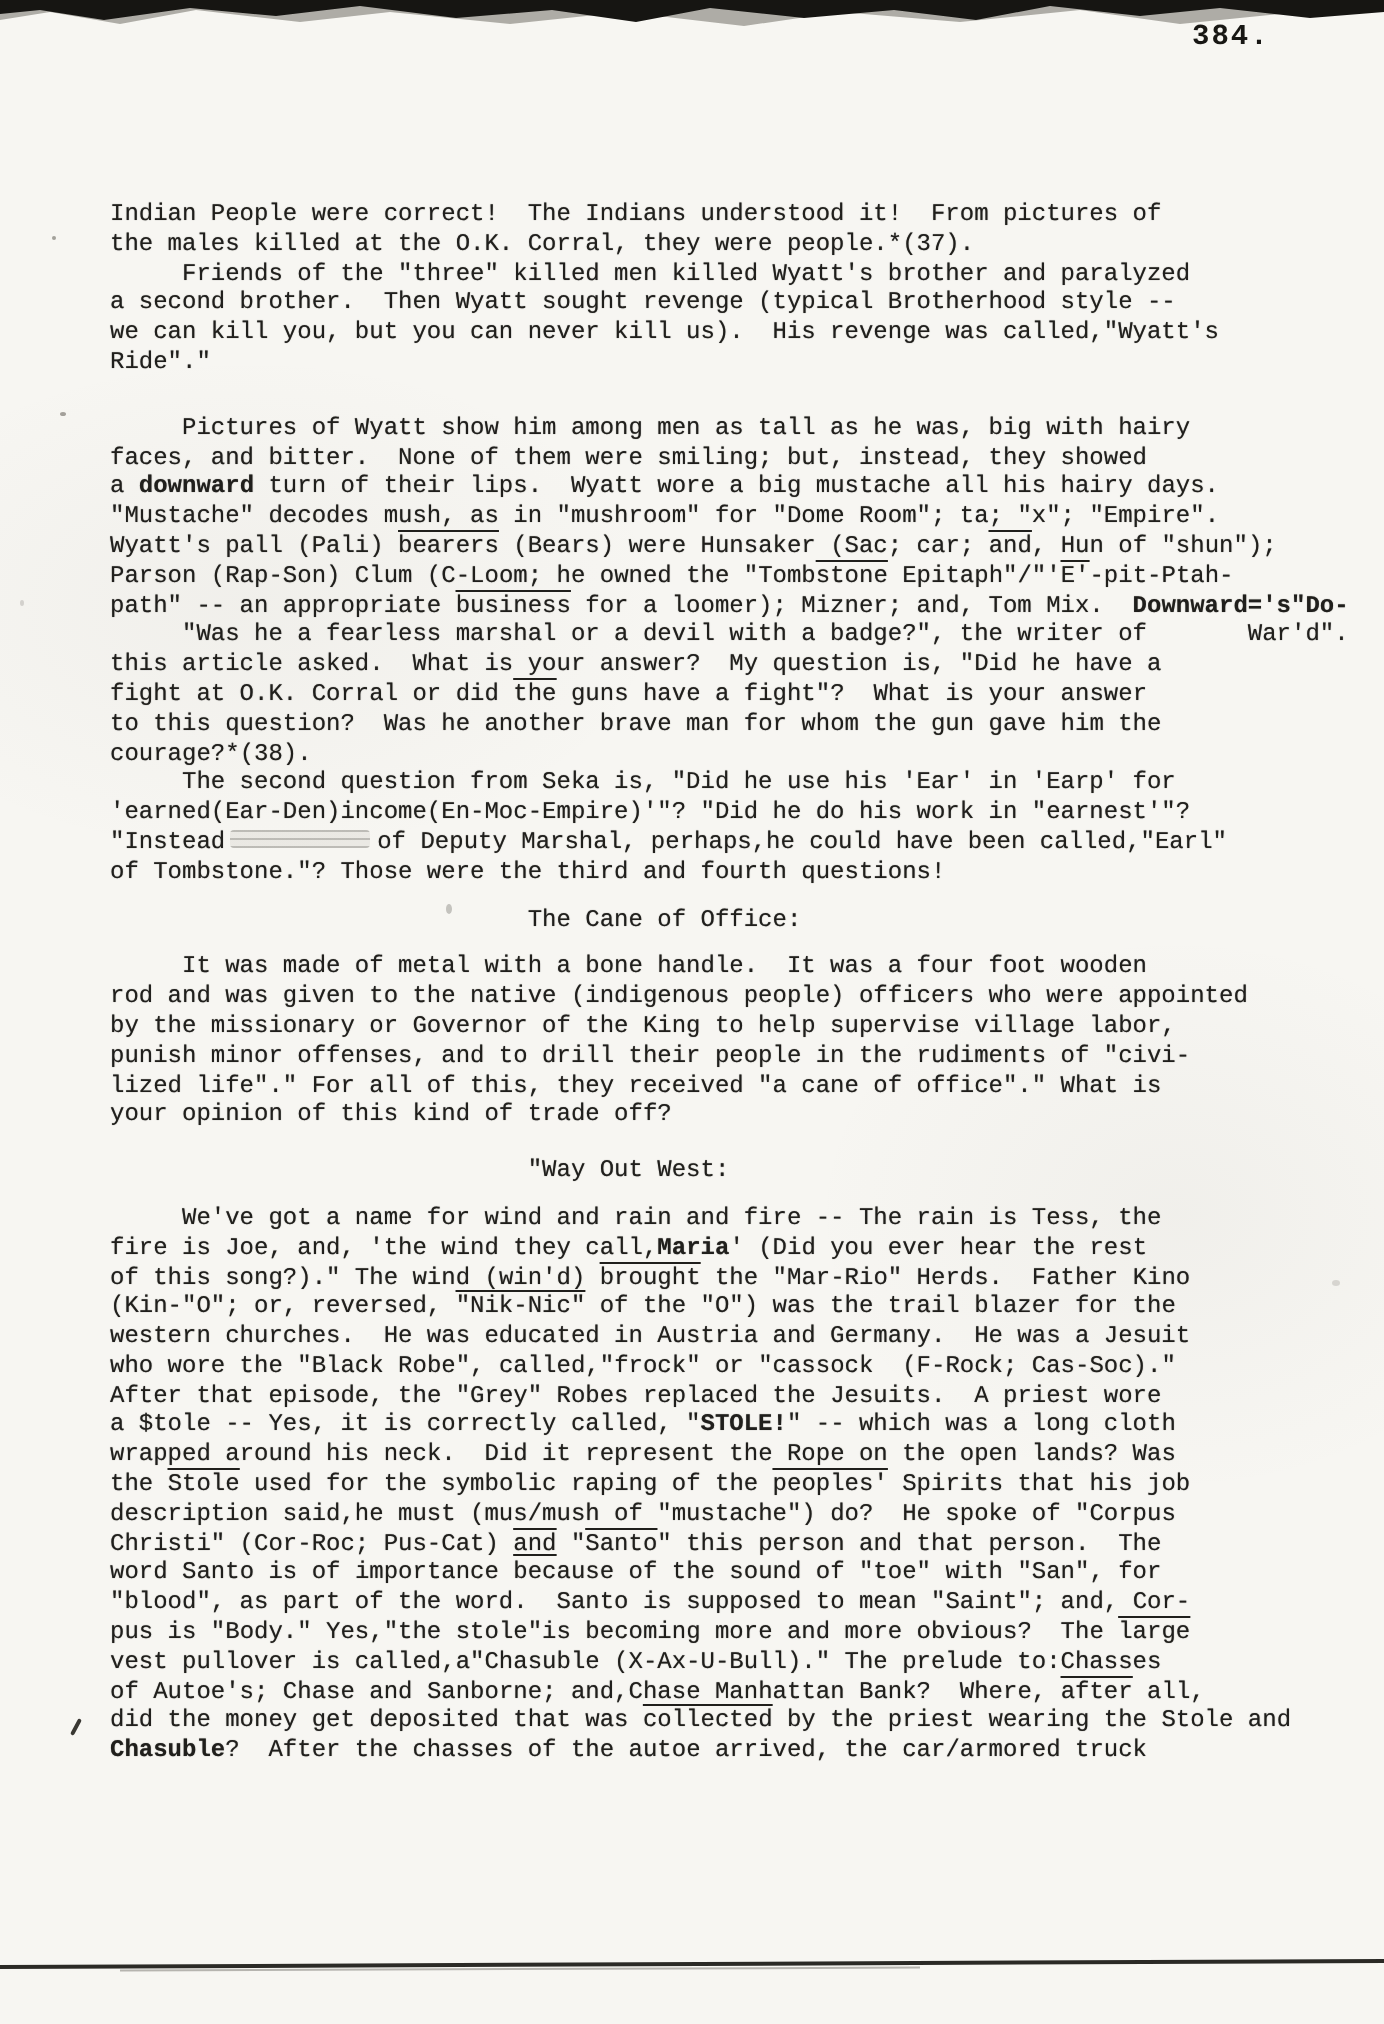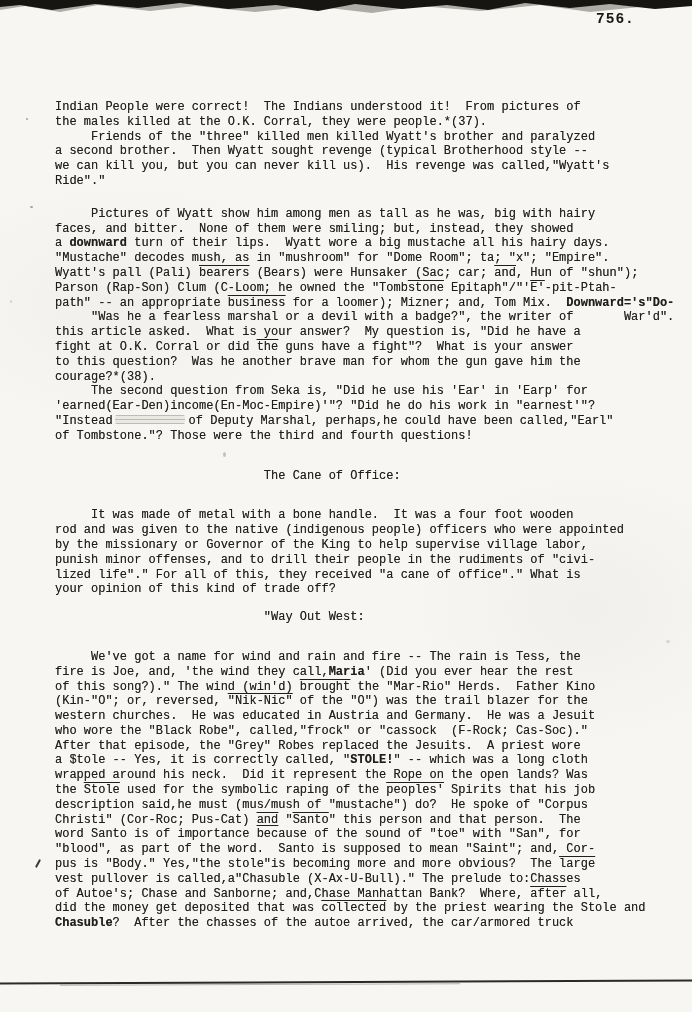--- a/index.html
+++ b/index.html
@@ -40,21 +40,21 @@
   }
   .page-text {
     position: absolute; left: 55px; top: 100px; width: 637px;
     font-size: 12px; line-height: 14.8px;
     color: #201f1c;
     white-space: pre;
     text-shadow: 0 0 0.5px rgba(32,31,28,0.6);
   }
   .block { margin: 0; }
   .gap-s { margin-top: 18px; }
-  .gap-m { margin-top: 25px; }
+  .gap-m { margin-top: 9px; }
   .gap-l { margin-top: 13px; }
   .line { height: 14.8px; }
   .u { text-underline-offset: 2px; text-decoration-thickness: 1px; }
   .o { text-decoration: overline; text-decoration-thickness: 1px; }
   .u.o { text-decoration: underline overline; text-underline-offset: 2px; text-decoration-thickness: 1px; }
   .b { font-weight: bold; }
   .smudge {
     display: inline-block; width: 70px; height: 9px; margin: 0 4px 0 2px;
     vertical-align: baseline;
     background: repeating-linear-gradient(180deg,
@@ -81,21 +81,21 @@
   .speck.s4 { left: 666px; top: 640px; width: 4px; height: 3px; opacity:.35; }
   .speck.s5 { left: 10px; top: 300px; width: 2px; height: 3px; opacity:.4; }
 </style>
 </head>
 <body>
 
 <div class="paper">
   <div class="torn-top2"></div>
   <div class="torn-top"></div>
 
-  <div class="page-number">756.</div>
+  <div class="page-number">384.</div>
 
   <div class="page-text"><div class="block"><div class="line"><span>Indian People were correct!  The Indians understood it!  From pictures of</span></div><div class="line"><span>the males killed at the O.K. Corral, they were people.*(37).</span></div><div class="line"><span>     Friends of the "three" killed men killed Wyatt's brother and paralyzed</span></div><div class="line"><span>a second brother.  Then Wyatt sought revenge (typical Brotherhood style --</span></div><div class="line"><span>we can kill you, but you can never kill us).  His revenge was called,"Wyatt's</span></div><div class="line"><span>Ride"."</span></div></div><div class="block gap-s"><div class="line"><span>     Pictures of Wyatt show him among men as tall as he was, big with hairy</span></div><div class="line"><span>faces, and bitter.  None of them were smiling; but, instead, they showed</span></div><div class="line"><span>a </span><span class="u b">downward</span><span> turn of their lips.  Wyatt wore a big mustache all his hairy days.</span></div><div class="line"><span>"Mustache" decodes </span><span class="u">mush</span><span>, as in "mushroom" for "Dome Room"; </span><span class="u">ta</span><span>; "x"; "Empire".</span></div><div class="line"><span>Wyatt's pall (Pali) </span><span class="o">bearers</span><span> (Bears) were Hunsaker (</span><span class="u">Sac</span><span>; </span><span class="u">car</span><span>; </span><span class="o">and</span><span>, Hun of "shun");</span></div><div class="line"><span>Parson (Rap-Son) Clum (</span><span class="u">C-Loom</span><span>; he owned the "Tomb</span><span class="o">stone</span><span> Epitaph"/"'</span><span class="o">E'</span><span>-pit-Ptah-</span></div><div class="line"><span>path" -- an appropriate </span><span class="o">business</span><span> for a loomer); Mizner; and, Tom Mix.  </span><span class="u b">Downward='s"Do-</span></div></div><div class="block"><div class="line"><span>     "Was he a fearless marshal or a devil with a badge?", the writer of       </span><span>War'd".</span></div><div class="line"><span>this article asked.  What is </span><span class="u">your</span><span> answer?  My question is, "Did he have a</span></div><div class="line"><span>fight at O.K. Corral </span><span class="u">or</span><span> did </span><span class="o">the</span><span> guns have a fight"?  What is your answer</span></div><div class="line"><span>to this question?  Was he another </span><span class="u">brave</span><span> man for whom the gun gave him the</span></div><div class="line"><span class="u">courage</span><span>?*(38).</span></div></div><div class="block"><div class="line"><span>     The second question from Seka is, "Did he use his 'Ear' in 'Earp' for</span></div><div class="line"><span>'earned(Ear-Den)income(En-Moc-Empire)'"? "Did he do his work in "earnest'"?</span></div><div class="line"><span>"Instead</span><span class="smudge"></span><span>of Deputy Marshal, perhaps,he could have been called,"Earl"</span></div><div class="line"><span>of Tombstone."? Those were the third and fourth questions!</span></div></div><div class="block gap-m"><div class="line"><span>                             The Cane of Office:</span></div></div><div class="block gap-m"><div class="line"><span>     It was made of metal with a bone handle.  It was a four foot wooden</span></div><div class="line"><span>rod and was given to the native (indigenous people) officers who were appointed</span></div><div class="line"><span>by the missionary or Governor of the King to help supervise village labor,</span></div><div class="line"><span>punish minor offenses, and to drill their people in the rudiments of "civi-</span></div><div class="line"><span>lized life"." For all of this, they received "a cane of office"." What is</span></div><div class="line"><span>your opinion of this kind of trade </span><span class="u">off</span><span>?</span></div></div><div class="block gap-l"><div class="line"><span>                             "Way Out West:</span></div></div><div class="block gap-m"><div class="line"><span>     We've got a name for wind and rain and fire -- The rain is Tess, the</span></div><div class="line"><span>fire is Joe, and, 'the </span><span class="u">wind</span><span> they call,</span><span class="u b">Maria</span><span>' (Did you ever hear the rest</span></div><div class="line"><span>of this song?)." The </span><span class="u">wind (win'd)</span><span> </span><span class="o">brought</span><span> the "Mar-Rio" Herds.  Father Kino</span></div><div class="line"><span>(Kin-"O"; or, reversed, </span><span class="o">"Nik-Nic"</span><span> of the "O") was the trail blazer for the</span></div><div class="line"><span>western churches.  He was educated in Austria and Germany.  He was a Jesuit</span></div><div class="line"><span>who wore the "</span><span class="u">Black</span><span> Robe", called,"frock" or "cassock  (F-Rock; Cas-Soc)."</span></div><div class="line"><span>After that </span><span class="u">episode</span><span>, the "Grey" Robes replaced the Jesuits.  A priest wore</span></div><div class="line"><span>a $tole -- Yes, it is correctly called, "</span><span class="b">STOLE!</span><span>" -- which was a long cloth</span></div><div class="line"><span class="u">wrapped</span><span> around his neck.  Did it represent the </span><span class="u">Rope</span><span> on the open lands? Was</span></div><div class="line"><span>the </span><span class="o">Stole</span><span> used for the symbolic </span><span class="u">raping</span><span> of the </span><span class="o">peoples'</span><span> Spirits that his job</span></div><div class="line"><span>description said,he must (</span><span class="u">mus/mush of</span><span> "mustache") do?  He spoke of "Corpus</span></div><div class="line"><span>Christi" (Cor-Roc; Pus-Cat) </span><span class="u o">and</span><span> "</span><span class="o">Santo</span><span>" this person and that person.  The</span></div><div class="line"><span>word </span><span class="u">Santo</span><span> is of importance because of the sound of "toe" with "San", for</span></div><div class="line"><span>"blood", as part of the word.  </span><span class="u">Santo</span><span> is supposed to mean "Saint"; and, </span><span class="u">Cor-</span></div><div class="line"><span class="u">pus</span><span> is "Body." Yes,"the </span><span class="u">stole</span><span>"is becoming more and more obvious?  The </span><span class="o">large</span></div><div class="line"><span>vest pullover is called,a"</span><span class="u">Chasuble</span><span> (X-Ax-U-Bull)." The prelude to:</span><span class="u">Chasses</span></div><div class="line"><span>of Autoe's; </span><span class="u">Chase</span><span> and Sanborne; and,</span><span class="u">Chase</span><span> Manhattan Bank?  </span><span class="u">Where</span><span>, </span><span class="o">after</span><span> all,</span></div><div class="line"><span>did the money get deposited that was </span><span class="o">collected</span><span> by the priest wearing the </span><span class="u">Stole</span><span> and</span></div><div class="line"><span class="u b">Chasuble</span><span>?  After the </span><span class="u">chasses</span><span> of the autoe arrived, the car/armored truck</span></div></div></div>
 
   <div class="slash-mark"></div>
   <div class="bottom-rule"></div>
   <div class="bottom-rule-shadow"></div>
   <div class="speck s1"></div>
   <div class="speck s2"></div>
   <div class="speck s3"></div>
   <div class="speck s4"></div>

